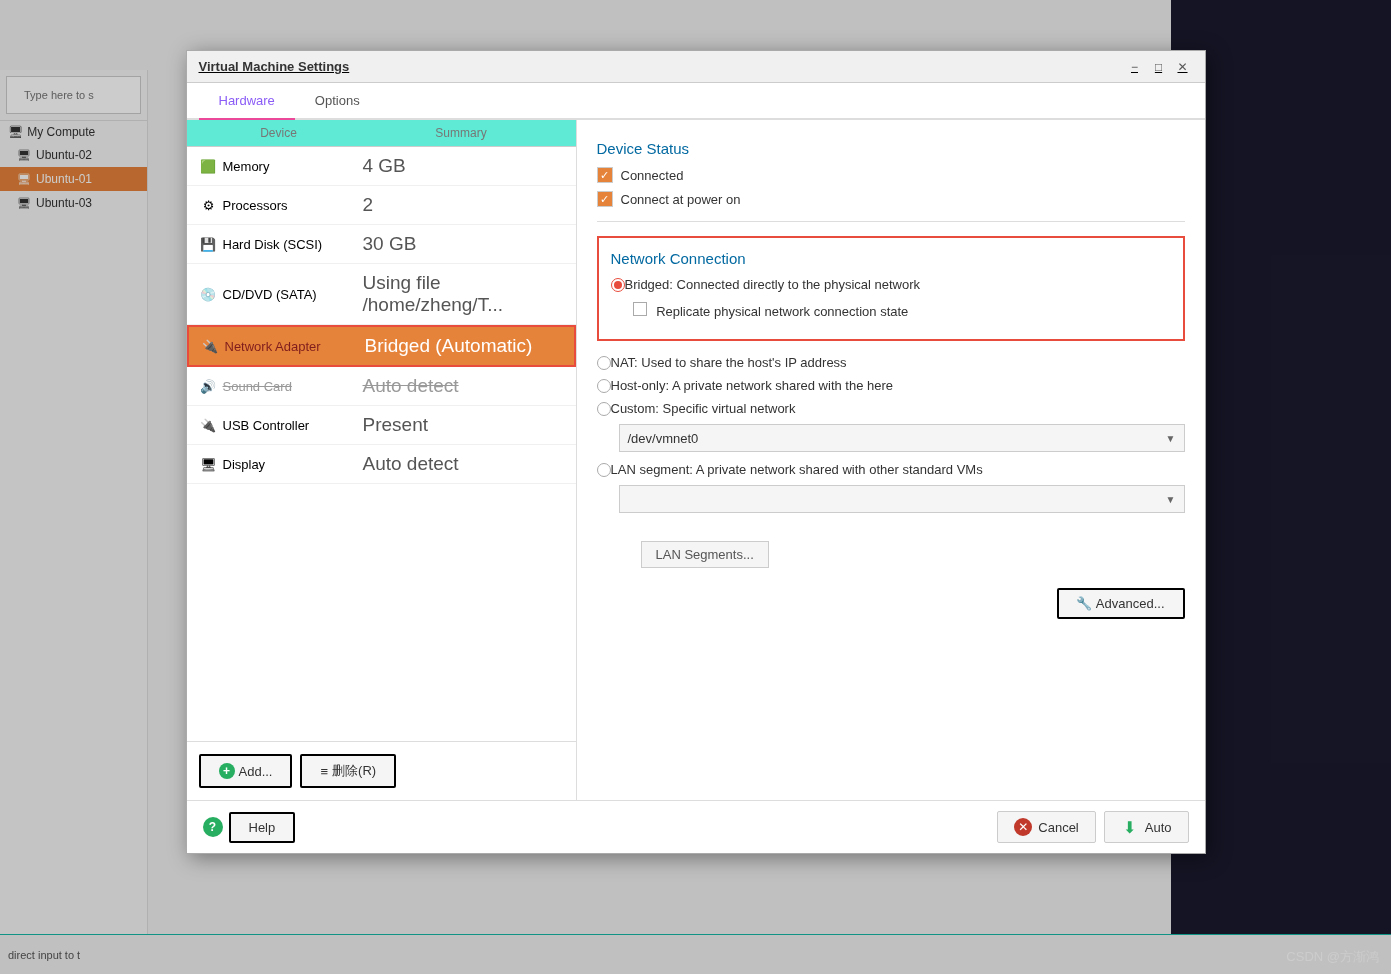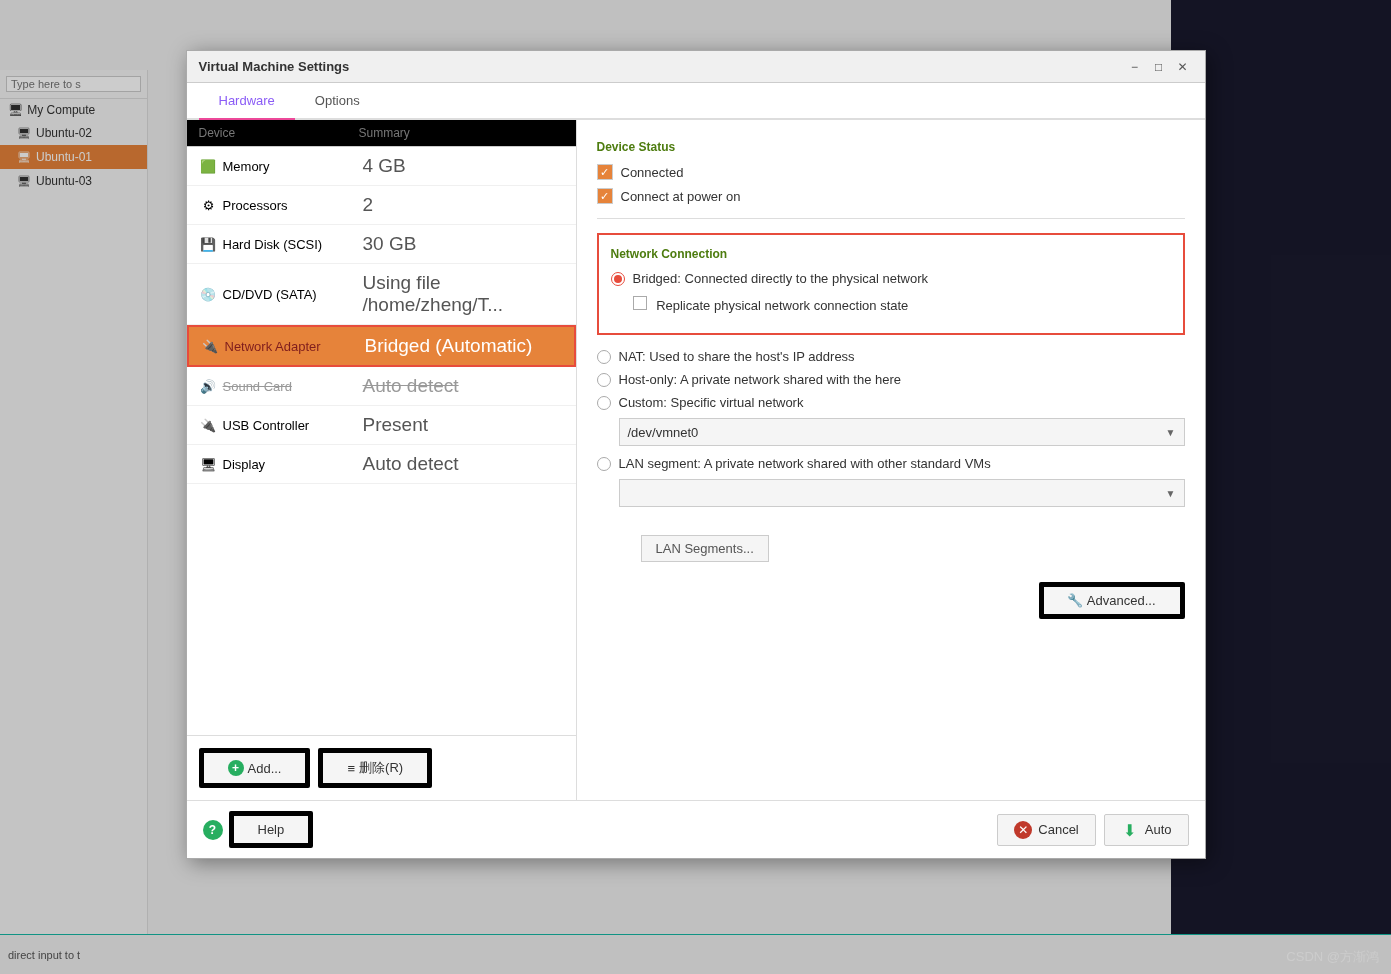--- a/index.html
+++ b/index.html
@@ -52,23 +52,23 @@
       overflow: hidden;
     }
 
     .sidebar-search {
       padding: 6px;
       border-bottom: 1px solid #ddd;
     }
 
     .sidebar-search input {
       width: 100%;
-      height: 16px;
+      height: 38px;
       border: 1px solid #ccc;
-      padding: 0 4px;
+      padding: 0 17px;
       font-size: 11px;
     }
 
     .sidebar-title {
       padding: 4px 8px;
       font-size: 12px;
       color: #333;
       display: flex;
       align-items: center;
       gap: 4px;
@@ -131,20 +131,21 @@
     }
 
     .dialog-titlebar {
       background: #f0f0f0;
       height: 32px;
       display: flex;
       align-items: center;
       padding: 0 12px;
       border-bottom: 1px solid #ccc;
       justify-content: space-between;
+      text-decoration: underline;
     }
 
     .dialog-title {
       font-size: 13px;
       font-weight: 600;
       color: #333;
     }
 
     .dialog-controls {
       display: flex;
@@ -199,23 +200,24 @@
       flex-direction: column;
     }
 
     .device-table {
       flex: 1;
       overflow-y: auto;
     }
 
     .device-table-header {
       display: flex;
-      background: #000000;
+      background: #5eead4;
       border-bottom: 1px solid #ccc;
       padding: 6px 12px;
+      text-align: center;
     }
 
     .device-table-header .col-device {
       width: 160px;
       font-size: 12px;
       color: #777;
       font-weight: normal;
     }
 
     .device-table-header .col-summary {
@@ -281,22 +283,22 @@
     }
 
     .device-panel-footer {
       padding: 12px;
       display: flex;
       gap: 8px;
       border-top: 1px solid #ddd;
     }
 
     .btn {
-      padding: 6px 24px;
-      border: 5px solid #000000;
+      padding: 6px 18px;
+      border: 2px solid #000000;
       background: #f5f5f5;
       cursor: pointer;
       font-size: 13px;
       color: #333;
       border-radius: 2px;
     }
 
     .btn-add {
       display: flex; align-items: center; gap: 4px;
     }
@@ -316,23 +318,23 @@
     }
 
     
     .settings-panel {
       flex: 1;
       padding: 20px;
       overflow-y: auto;
     }
 
     .section-title {
-      font-size: 12px;
-      font-weight: 700;
-      color: #4d7c0f;
+      font-size: 15px;
+      font-weight: 400;
+      color: #0369a1;
       margin-bottom: 10px;
     }
 
     .checkbox-row {
       display: flex;
       align-items: center;
       gap: 8px;
       margin-bottom: 8px;
     }
 
@@ -359,21 +361,20 @@
     
     .network-connection-box {
       border: 2px solid #e74c3c;
       padding: 12px;
       margin-bottom: 14px;
     }
 
     .radio-option {
       display: flex;
       align-items: flex-start;
-      gap: 8px;
       margin-bottom: 8px;
     }
 
     .radio-btn {
       width: 14px; height: 14px;
       border: 1px solid #aaa;
       border-radius: 50%;
       background: #fff;
       display: flex; align-items: center; justify-content: center;
       margin-top: 1px;

